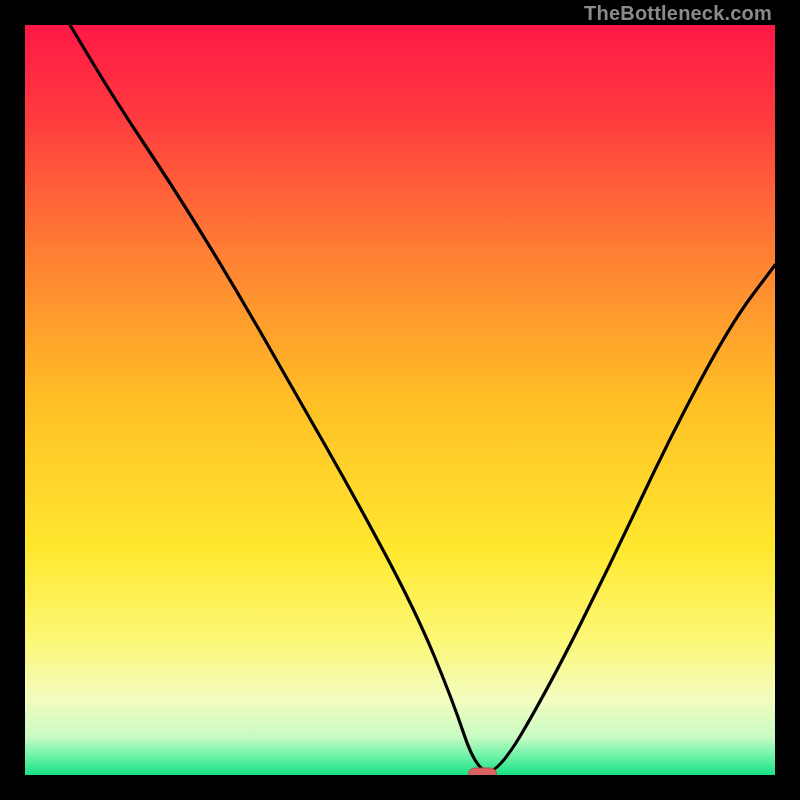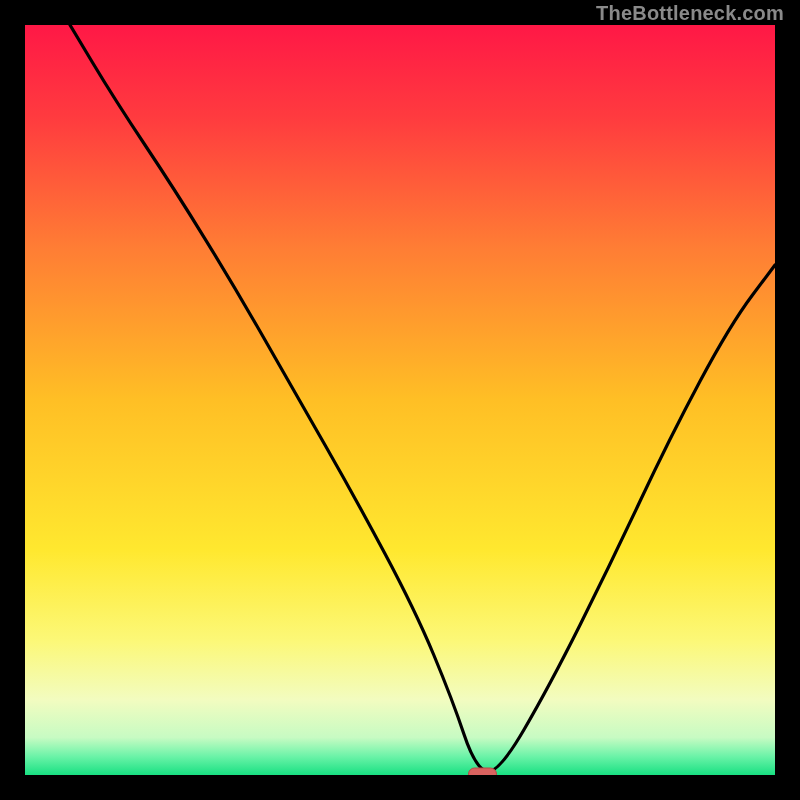--- a/index.html
+++ b/index.html
@@ -21,21 +21,21 @@
   .plot {
     position: absolute;
     left: 25px;
     top: 25px;
     width: 750px;
     height: 750px;
   }
   .watermark {
     position: absolute;
     top: 2px;
-    right: 16px;
+    right: 28px;
     font-family: Arial, Helvetica, sans-serif;
     font-size: 20px;
     font-weight: 600;
     color: #8a8a8a;
     letter-spacing: 0.2px;
   }
   svg { display: block; }
 </style>
 </head>
 <body>

